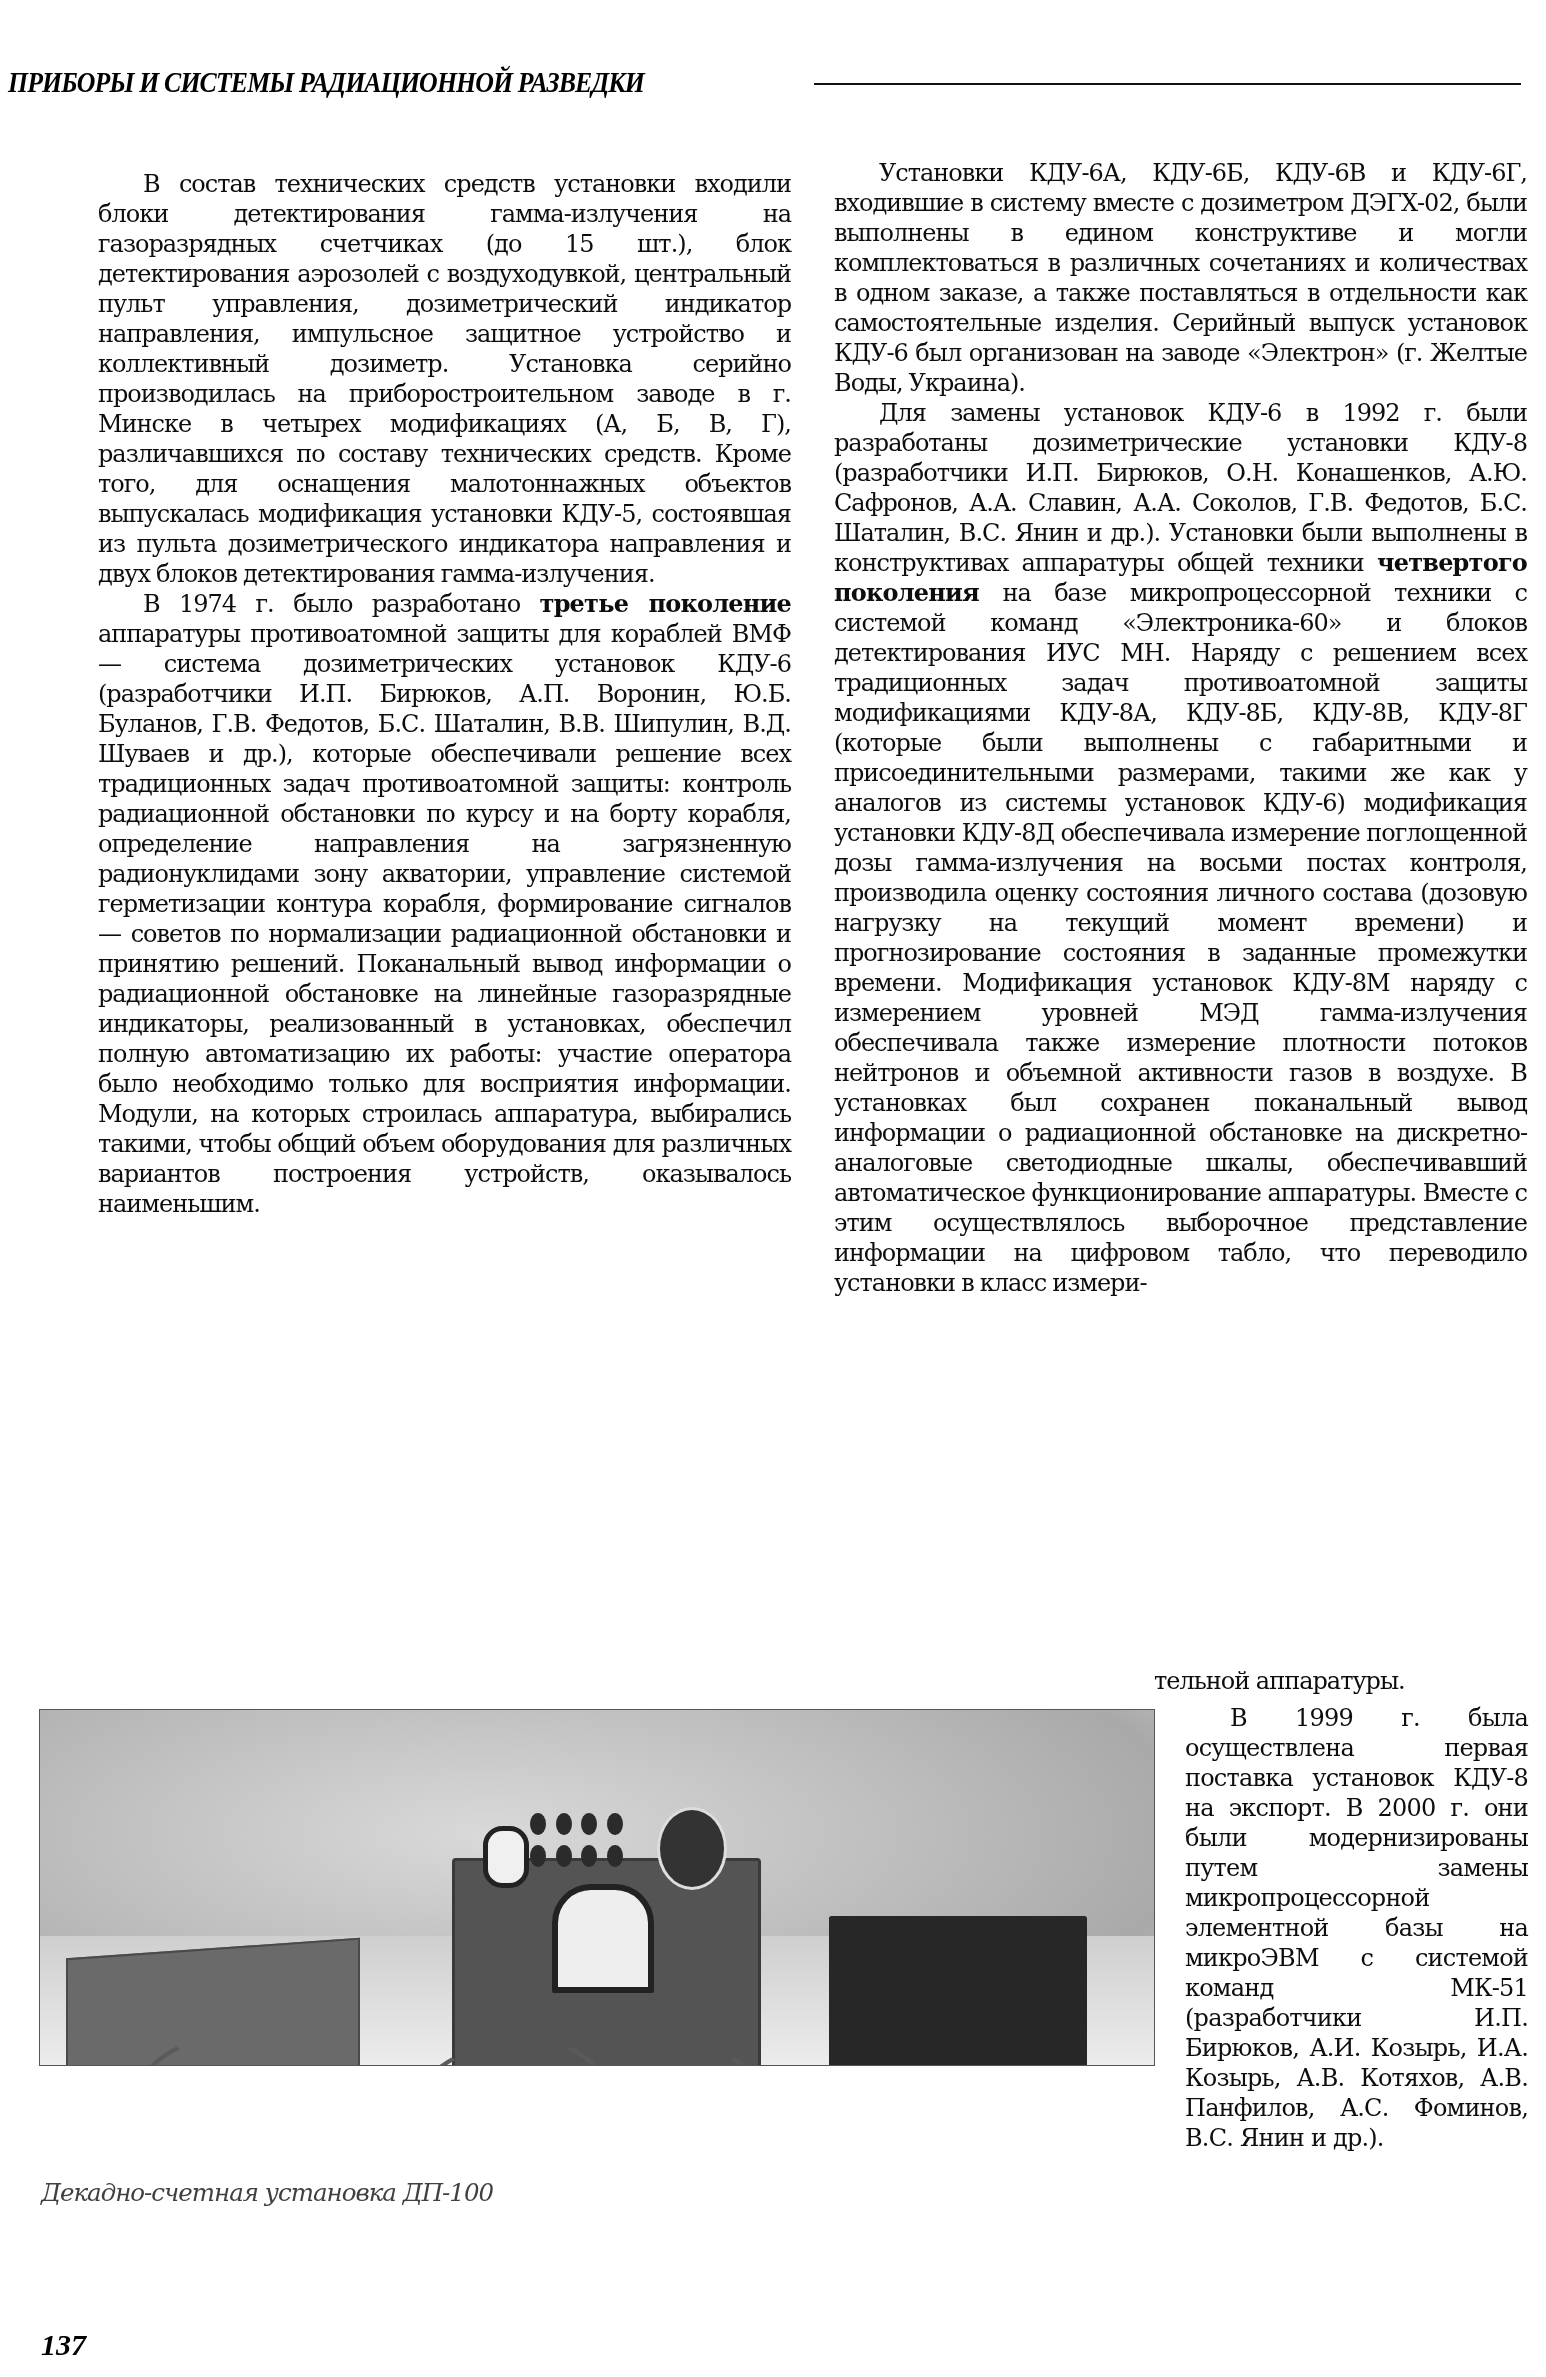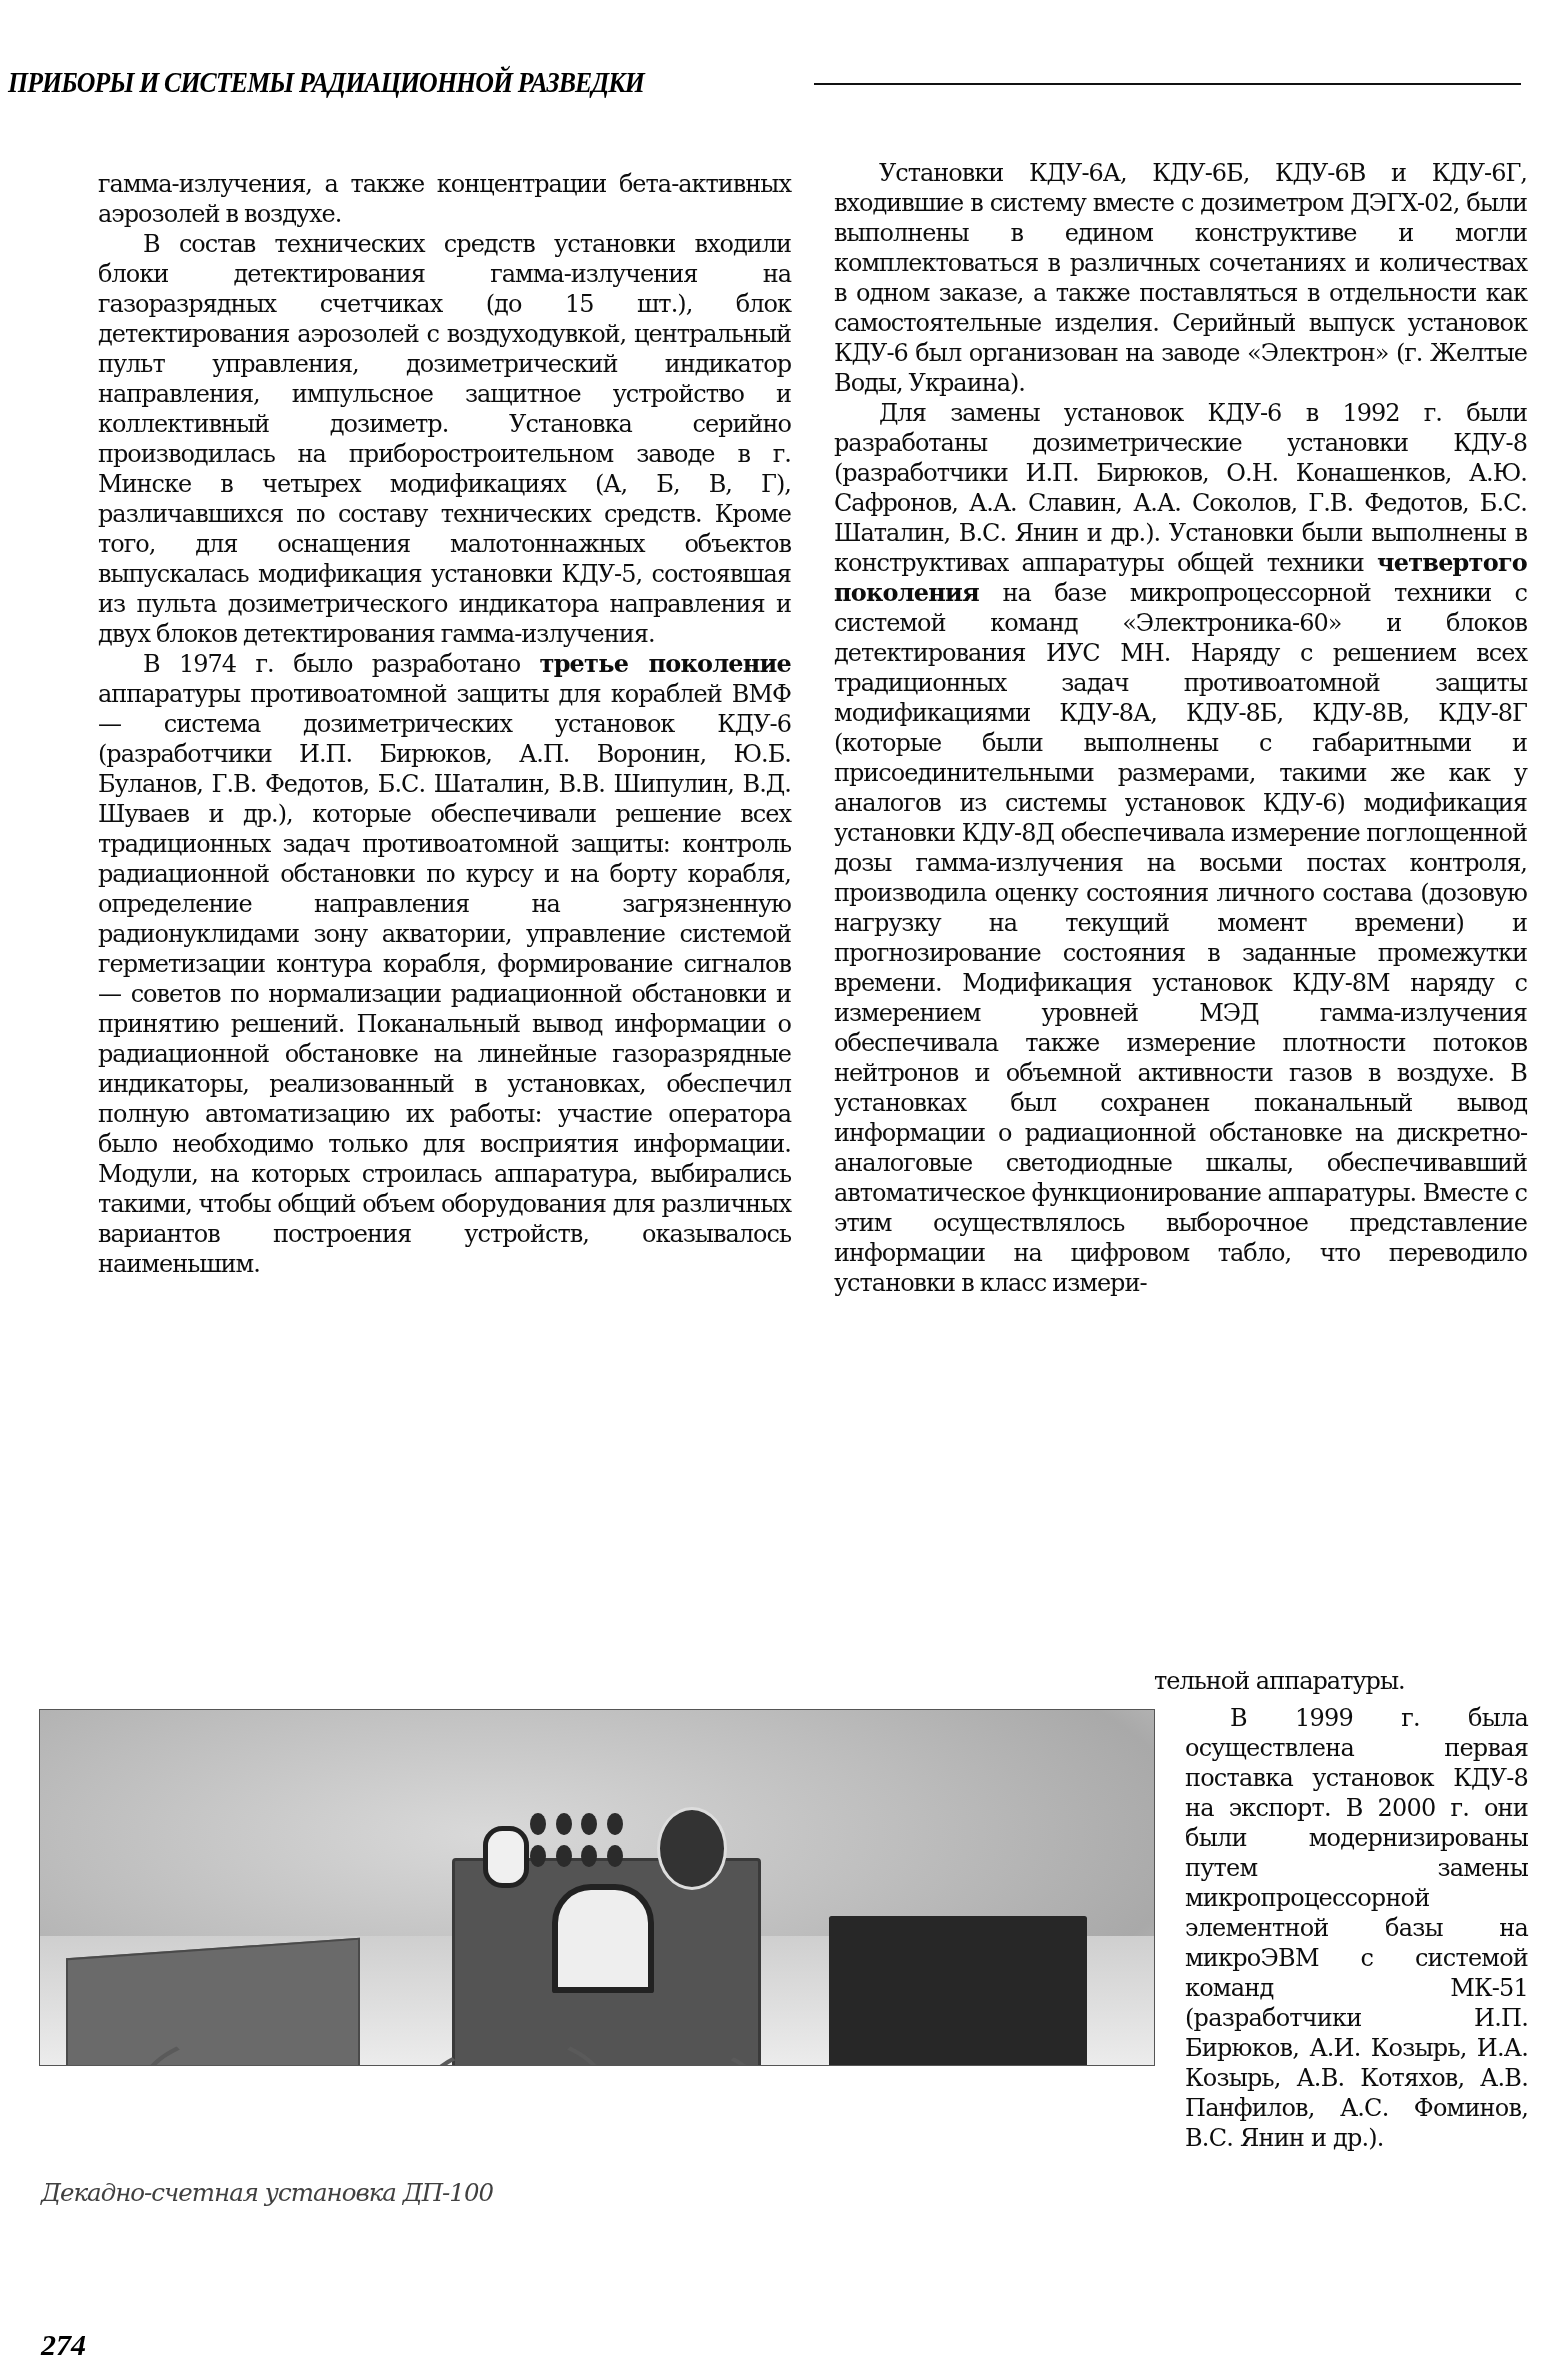--- a/index.html
+++ b/index.html
@@ -34,21 +34,20 @@
 </style>
 </head>
 <body>
 
 <div class="header">
   <span class="header-title">ПРИБОРЫ И СИСТЕМЫ РАДИАЦИОННОЙ РАЗВЕДКИ</span>
   <div class="header-rule"></div>
 </div>
 
 <div class="col col-left">
-  <p>гамма-излучения, а также концентрации бета-активных аэрозолей в воздухе.</p>
   <p class="indent">В состав технических средств установки входили блоки детектирования гамма-излучения на газоразрядных счетчиках (до 15 шт.), блок детектирования аэрозолей с воздуходувкой, центральный пульт управления, дозиметрический индикатор направления, импульсное защитное устройство и коллективный дозиметр. Установка серийно производилась на приборостроительном заводе в г. Минске в четырех модификациях (А, Б, В, Г), различавшихся по составу технических средств. Кроме того, для оснащения малотоннажных объектов выпускалась модификация установки КДУ-5, состоявшая из пульта дозиметрического индикатора направления и двух блоков детектирования гамма-излучения.</p>
   <p class="indent"><span>В 1974 г. было разработано </span><b class="strong">третье поколение</b><span> аппаратуры противоатомной защиты для кораблей ВМФ — система дозиметрических установок КДУ-6 (разработчики И.П. Бирюков, А.П. Воронин, Ю.Б. Буланов, Г.В. Федотов, Б.С. Шаталин, В.В. Шипулин, В.Д. Шуваев и др.), которые обеспечивали решение всех традиционных задач противоатомной защиты: контроль радиационной обстановки по курсу и на борту корабля, определение направления на загрязненную радионуклидами зону акватории, управление системой герметизации контура корабля, формирование сигналов — советов по нормализации радиационной обстановки и принятию решений. Поканальный вывод информации о радиационной обстановке на линейные газоразрядные индикаторы, реализованный в установках, обеспечил полную автоматизацию их работы: участие оператора было необходимо только для восприятия информации. Модули, на которых строилась аппаратура, выбирались такими, чтобы общий объем оборудования для различных вариантов построения устройств, оказывалось наименьшим.</span></p>
 </div>
 
 <div class="col col-right">
   <p class="indent">Установки КДУ-6А, КДУ-6Б, КДУ-6В и КДУ-6Г, входившие в систему вместе с дозиметром ДЭГХ-02, были выполнены в едином конструктиве и могли комплектоваться в различных сочетаниях и количествах в одном заказе, а также поставляться в отдельности как самостоятельные изделия. Серийный выпуск установок КДУ-6 был организован на заводе «Электрон» (г. Желтые Воды, Украина).</p>
   <p class="indent"><span>Для замены установок КДУ-6 в 1992 г. были разработаны дозиметрические установки КДУ-8 (разработчики И.П. Бирюков, О.Н. Конашенков, А.Ю. Сафронов, А.А. Славин, А.А. Соколов, Г.В. Федотов, Б.С. Шаталин, В.С. Янин и др.). Установки были выполнены в конструктивах аппаратуры общей техники </span><b class="strong">четвертого поколения</b><span> на базе микропроцессорной техники с системой команд «Электроника-60» и блоков детектирования ИУС МН. Наряду с решением всех традиционных задач противоатомной защиты модификациями КДУ-8А, КДУ-8Б, КДУ-8В, КДУ-8Г (которые были выполнены с габаритными и присоединительными размерами, такими же как у аналогов из системы установок КДУ-6) модификация установки КДУ-8Д обеспечивала измерение поглощенной дозы гамма-излучения на восьми постах контроля, производила оценку состояния личного состава (дозовую нагрузку на текущий момент времени) и прогнозирование состояния в заданные промежутки времени. Модификация установок КДУ-8М наряду с измерением уровней МЭД гамма-излучения обеспечивала также измерение плотности потоков нейтронов и объемной активности газов в воздухе. В установках был сохранен поканальный вывод информации о радиационной обстановке на дискретно-аналоговые светодиодные шкалы, обеспечивавший автоматическое функционирование аппаратуры. Вместе с этим осуществлялось выборочное представление информации на цифровом табло, что переводило установки в класс измери-</span></p>
 </div>
 
 <div class="tail-line">тельной аппаратуры.</div>
@@ -75,14 +74,14 @@
   <div class="main-base"></div>
   <div class="right-box">
     <span class="right-box-label">154</span>
   </div>
   <div class="cable" style="left:103px;top:303px;width:451px;height:129px;"></div>
   <div class="cable" style="left:387px;top:322px;width:322px;height:97px;"></div>
 </div>
 
 <div class="caption">Декадно-счетная установка ДП-100</div>
 
-<div class="page-number">274</div>
+<div class="page-number">137</div>
 
 
 </body></html>

